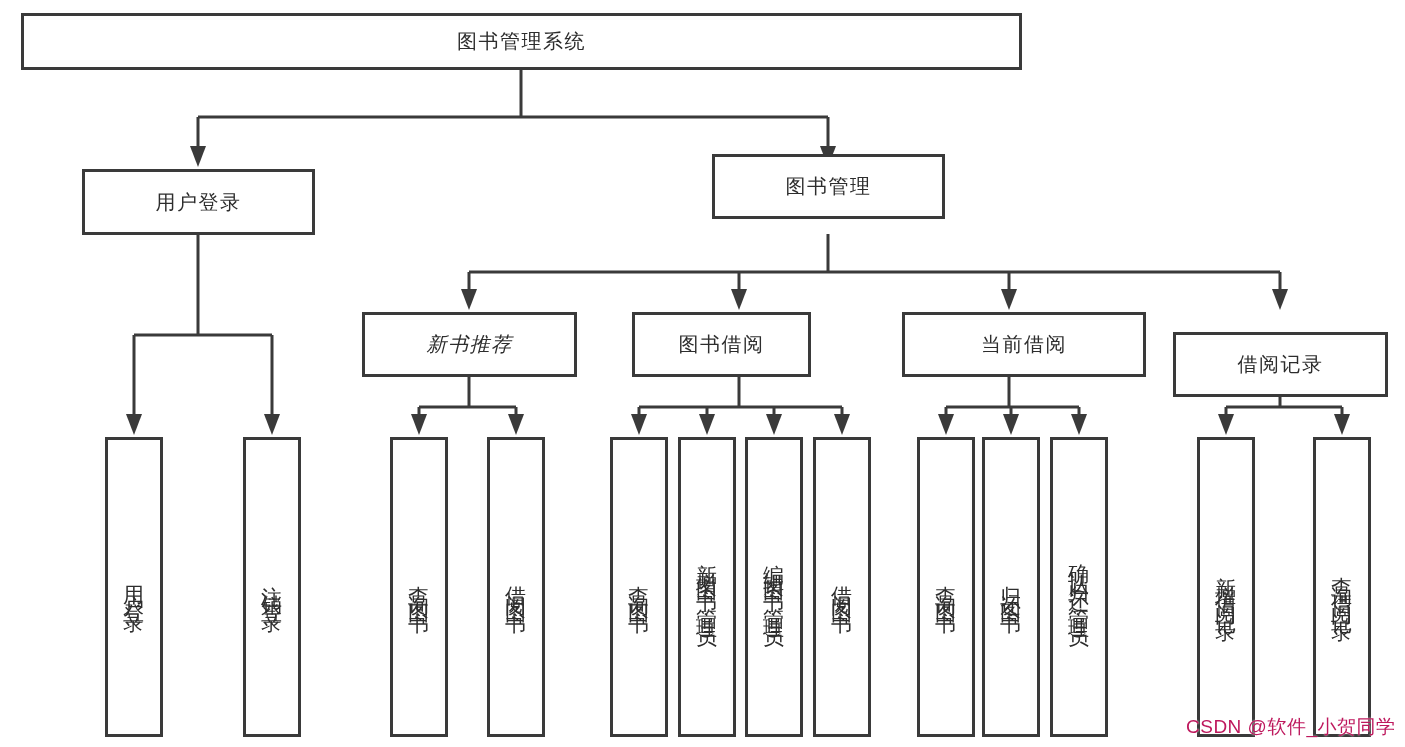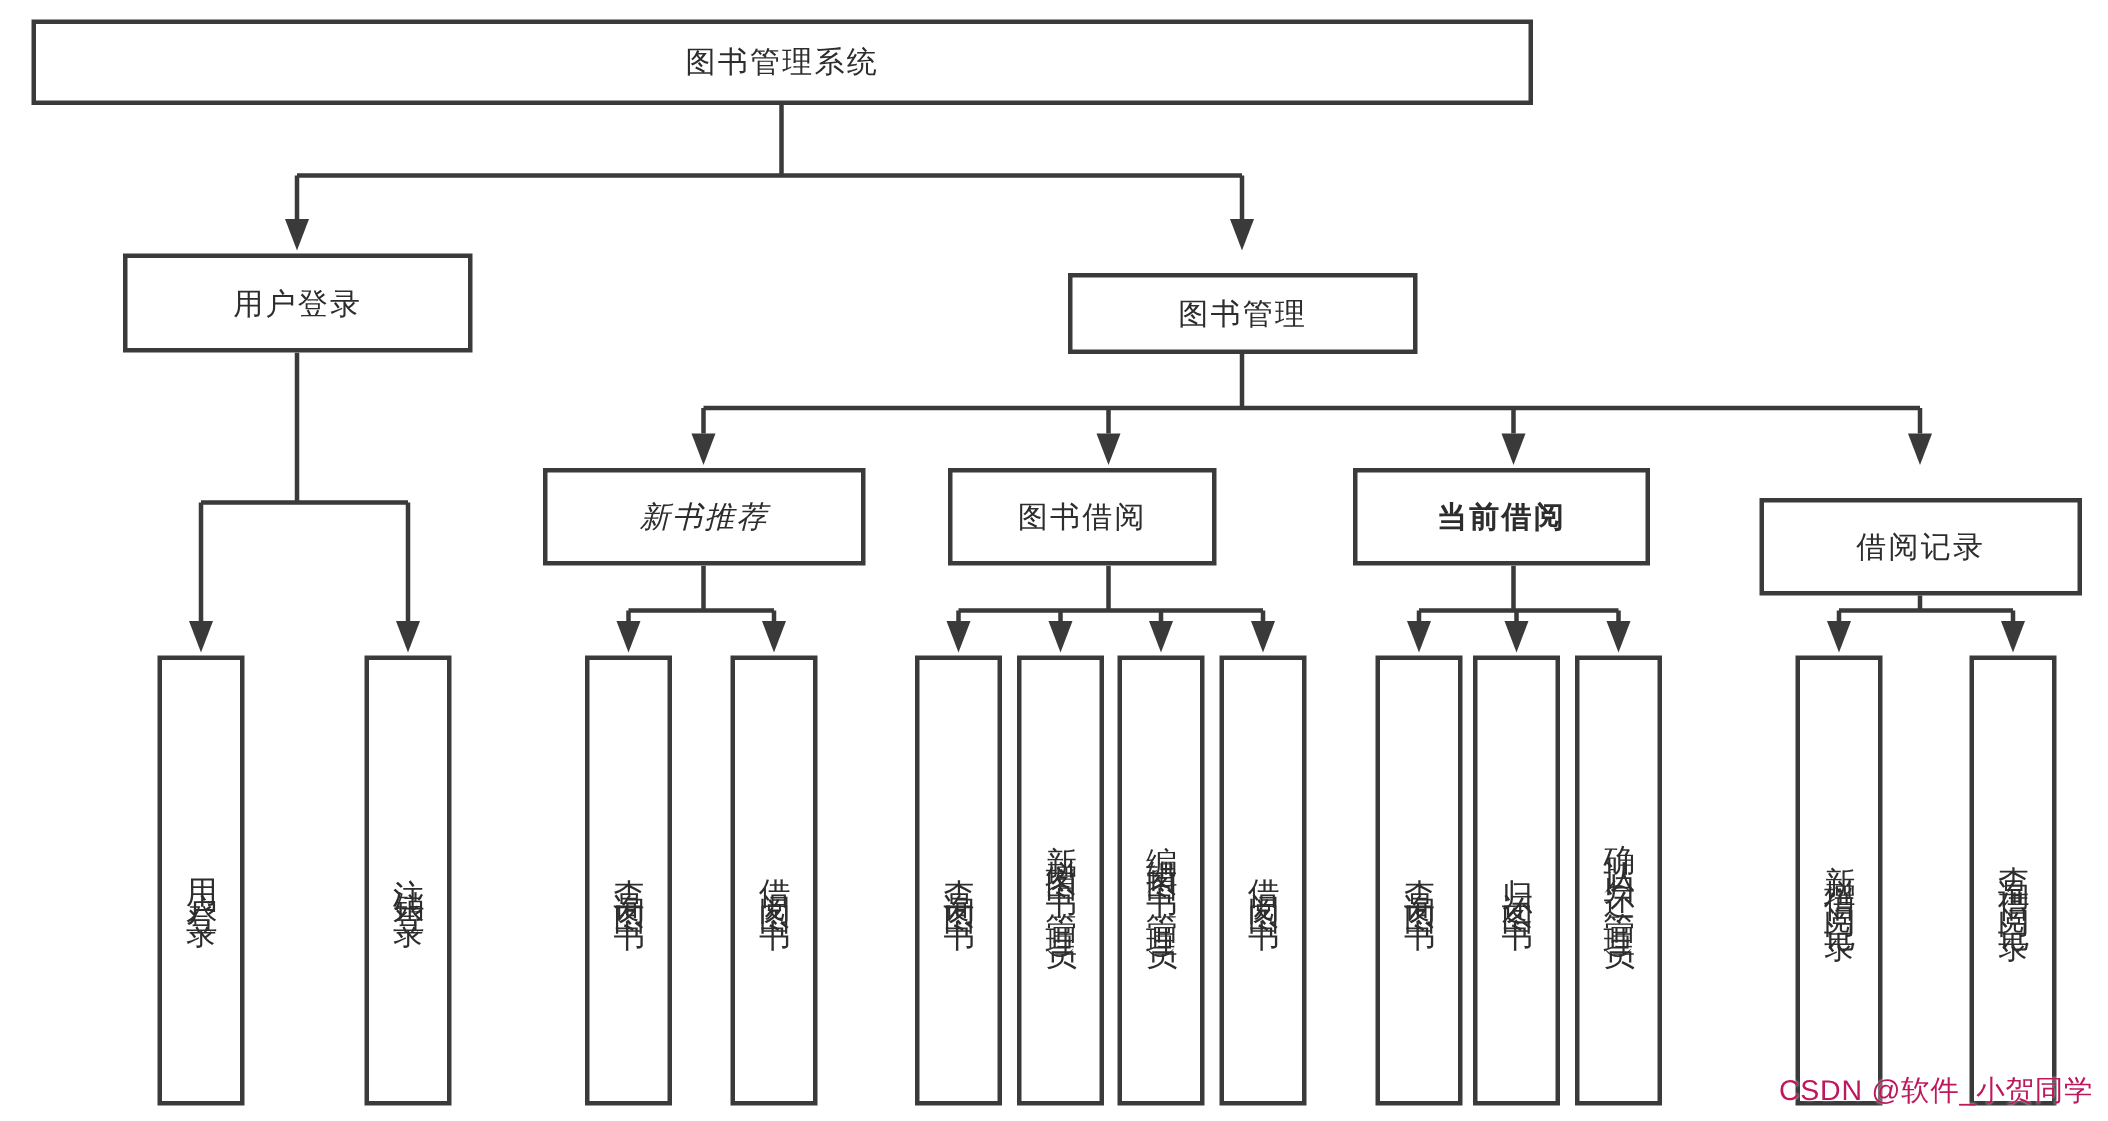--- a/index.html
+++ b/index.html
@@ -48,24 +48,24 @@
     font-size:19px;
     letter-spacing:0.5px;
     color:#be185d;
     text-shadow:0 0 2px #ffffff;
     white-space:nowrap;
     z-index:5;
   }
   
   #n-root   { left:21px;  top:13px;  width:1001px; height:57px; }
   #n-login  { left:82px;  top:169px; width:233px;  height:66px; }
-  #n-mgmt   { left:712px; top:182px; width:233px;  height:54px; }
+  #n-mgmt   { left:712px; top:154px; width:233px;  height:65px; }
   #n-newrec { left:362px; top:312px; width:215px;  height:65px;font-style:italic; }
   #n-borrow { left:632px; top:312px; width:179px;  height:65px; }
-  #n-curr   { left:902px; top:312px; width:198px;  height:65px;font-weight:bold; }
+  #n-curr   { left:902px; top:312px; width:244px;  height:65px; }
   #n-record { left:1173px;top:312px; width:215px;  height:65px;margin-top:20px; }
   #l-ulogin { left:105px;  top:437px; }
   #l-logout { left:243px;  top:437px; }
   #l-q1     { left:390px;  top:437px; }
   #l-b1     { left:487px;  top:437px; }
   #l-q2     { left:610px;  top:437px; }
   #l-add    { left:678px;  top:437px; }
   #l-edit   { left:745px;  top:437px; }
   #l-b2     { left:813px;  top:437px; }
   #l-q3     { left:917px;  top:437px; }

